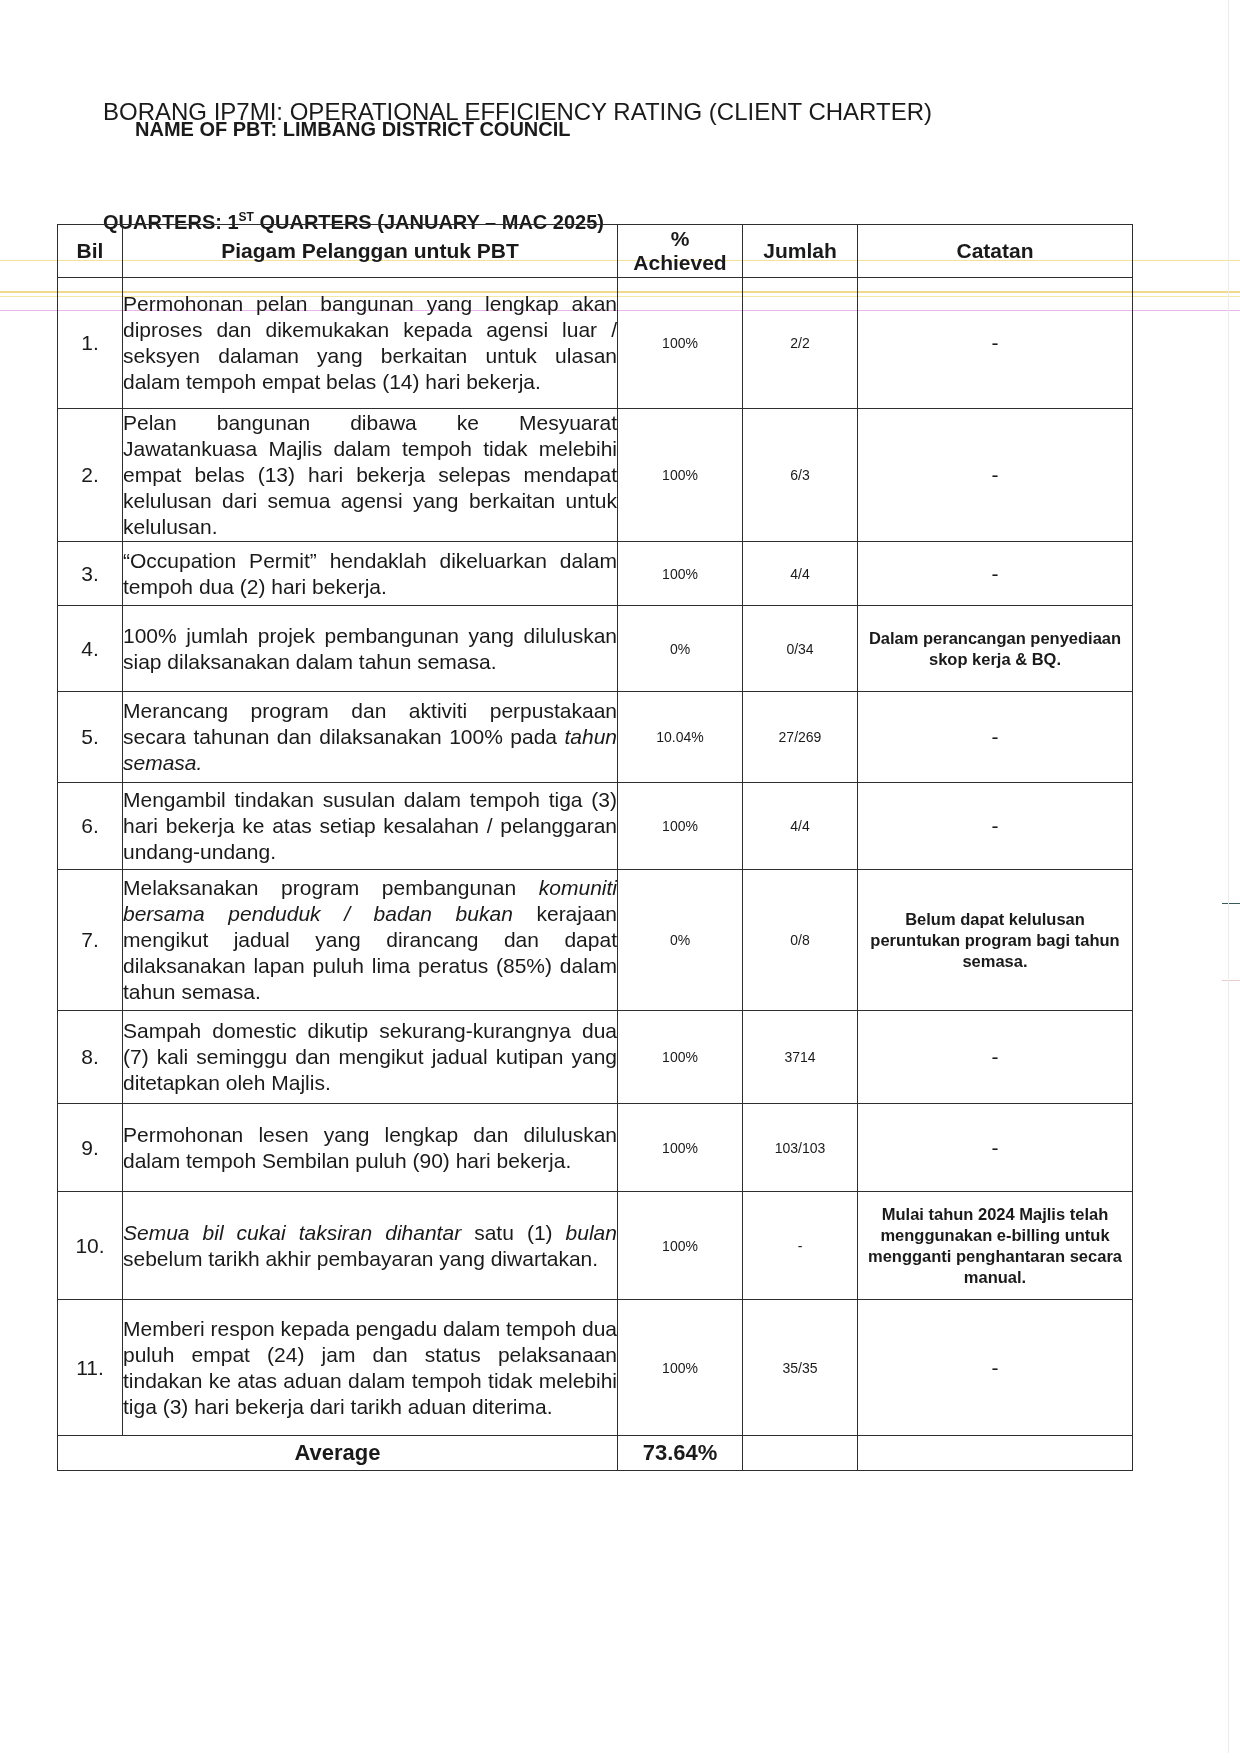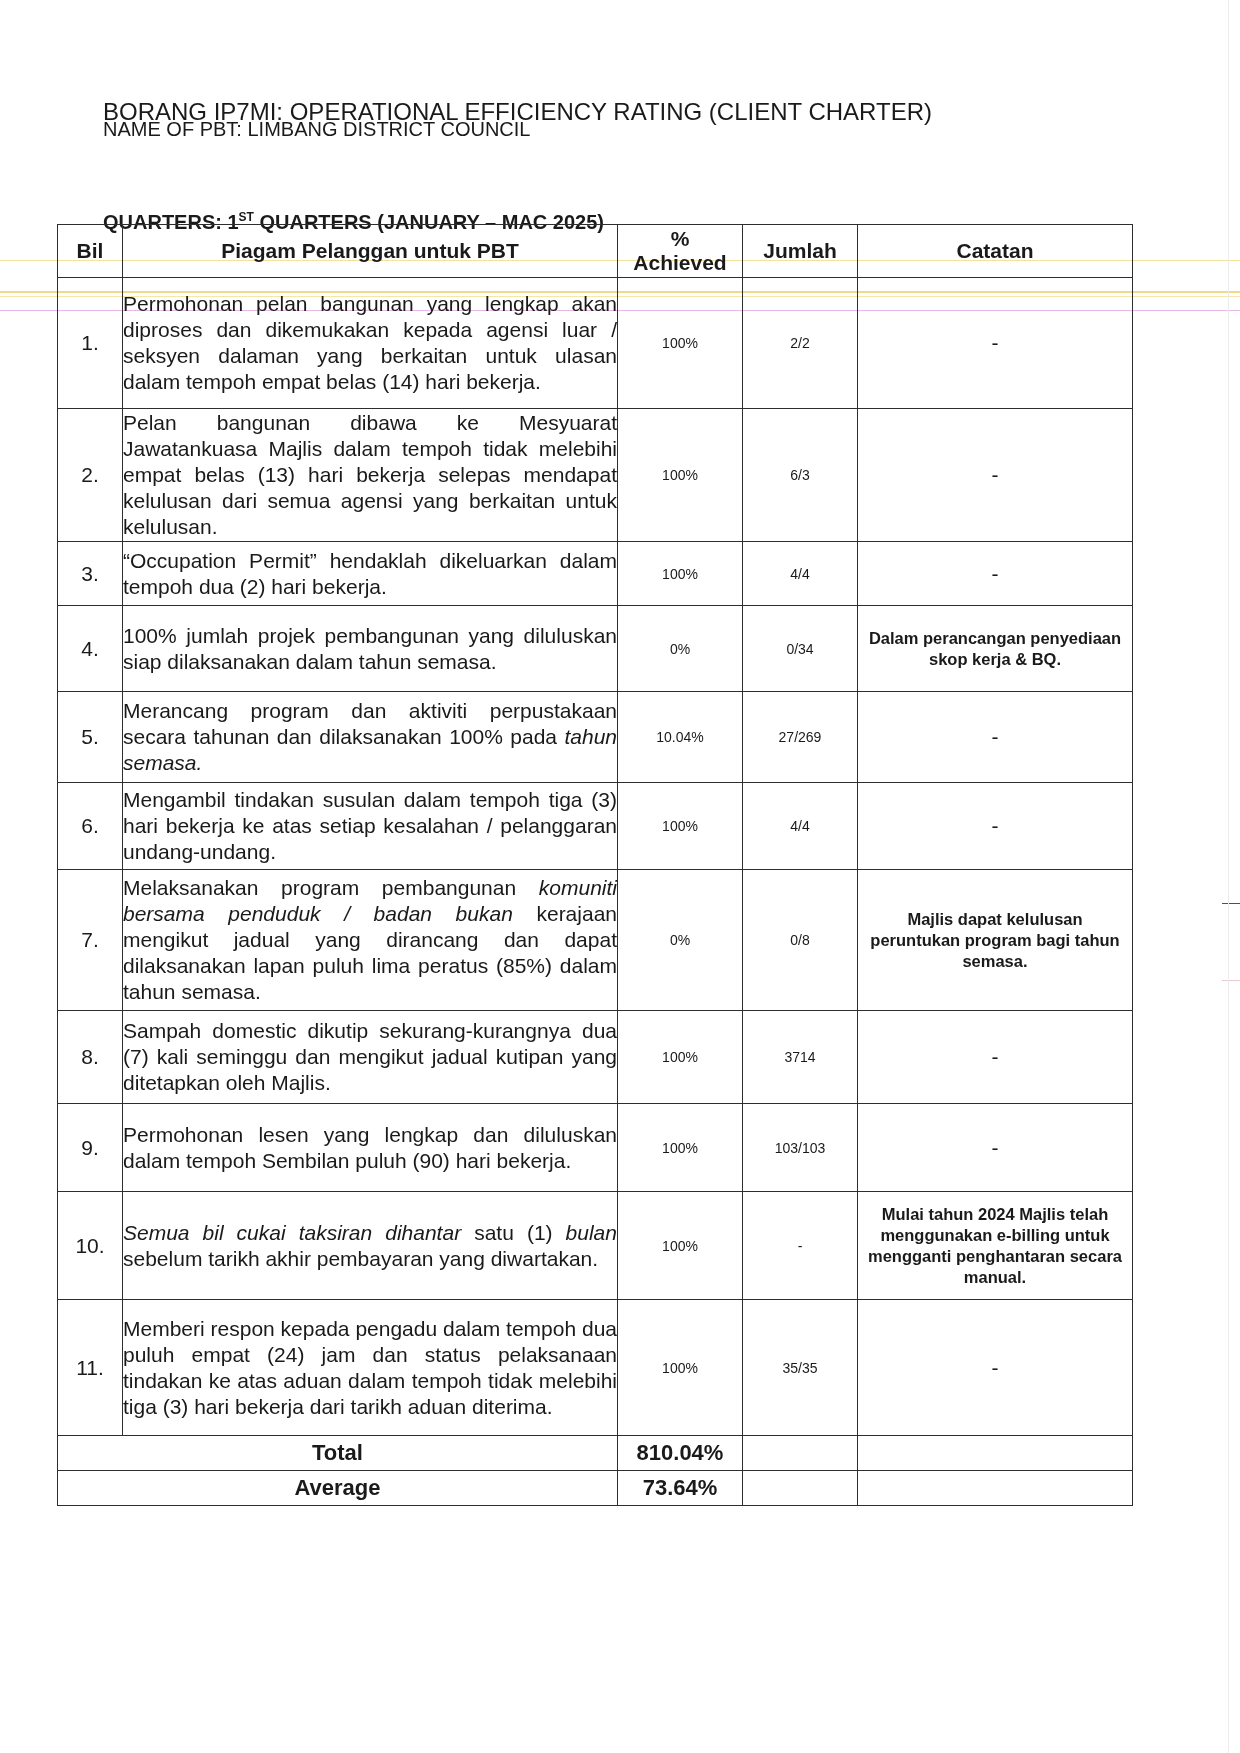--- a/index.html
+++ b/index.html
@@ -6,21 +6,21 @@
     body {
       width: 1240px; height: 1753px; position: relative; overflow: hidden;
       font-family: "Liberation Sans", sans-serif; color: #1a1a1a;
     }
     .scan-line { position: absolute; left: 0; width: 1240px; height: 1px; }
     .edge-mark { position: absolute; height: 1px; background: #3a5a5a; }
     .page-edge { position: absolute; top: 0; width: 1px; height: 1753px; background: #ececec; }
 
     .heading { position: absolute; left: 103px; white-space: nowrap; }
     .title { top: 86px; font-size: 24px; font-weight: normal; letter-spacing: 0px; margin-top: 12px; }
-    .pbt { top: 118px; font-size: 20px; font-weight: normal; }
+    .pbt { top: 118px; font-size: 20px; font-weight: bold; margin-left: 32px; }
     .quarter { top: 170px; font-size: 20px; font-weight: bold; margin-top: 40px; }
     .quarter sup { font-size: 12px; }
 
     table.charter {
       position: absolute; left: 57px; top: 224px; width: 1075px;
       border-collapse: collapse; table-layout: fixed; padding-left: 44px;
     }
     table.charter td, table.charter th {
       border: 1.5px solid #2e2e2e; padding: 0; vertical-align: middle;
     }
@@ -115,21 +115,21 @@
       <td class="desc">Mengambil tindakan susulan dalam tempoh tiga (3) hari bekerja ke atas setiap kesalahan / pelanggaran undang-undang.</td>
       <td class="pct">100%</td>
       <td class="jum">4/4</td>
       <td class="cat">-</td>
     </tr>
     <tr style="height:141px;">
       <td class="bil">7.</td>
       <td class="desc"><span>Melaksanakan program pembangunan </span><span class="it">komuniti bersama penduduk / badan bukan</span><span> kerajaan mengikut jadual yang dirancang dan dapat dilaksanakan lapan puluh lima peratus (85%) dalam tahun semasa.</span></td>
       <td class="pct">0%</td>
       <td class="jum">0/8</td>
-      <td class="cat note">Majlis dapat kelulusan peruntukan program bagi tahun semasa.</td>
+      <td class="cat note">Belum dapat kelulusan peruntukan program bagi tahun semasa.</td>
     </tr>
     <tr style="height:93px;">
       <td class="bil">8.</td>
       <td class="desc">Sampah domestic dikutip sekurang-kurangnya dua (7) kali seminggu dan mengikut jadual kutipan yang ditetapkan oleh Majlis.</td>
       <td class="pct">100%</td>
       <td class="jum">3714</td>
       <td class="cat">-</td>
     </tr>
     <tr style="height:88px;">
       <td class="bil">9.</td>
@@ -146,25 +146,19 @@
       <td class="cat note">Mulai tahun 2024 Majlis telah menggunakan e-billing untuk mengganti penghantaran secara manual.</td>
     </tr>
     <tr style="height:136px;">
       <td class="bil">11.</td>
       <td class="desc">Memberi respon kepada pengadu dalam tempoh dua puluh empat (24) jam dan status pelaksanaan tindakan ke atas aduan dalam tempoh tidak melebihi tiga (3) hari bekerja dari tarikh aduan diterima.</td>
       <td class="pct">100%</td>
       <td class="jum">35/35</td>
       <td class="cat">-</td>
     </tr>
     <tr>
-      <td class="summary-label" colspan="2">Total</td>
-      <td class="summary-val">810.04%</td>
-      <td></td>
-      <td></td>
-    </tr>
-    <tr>
       <td class="summary-label" colspan="2">Average</td>
       <td class="summary-val">73.64%</td>
       <td></td>
       <td></td>
     </tr>
   </tbody>
 </table>
 
 </body></html>

